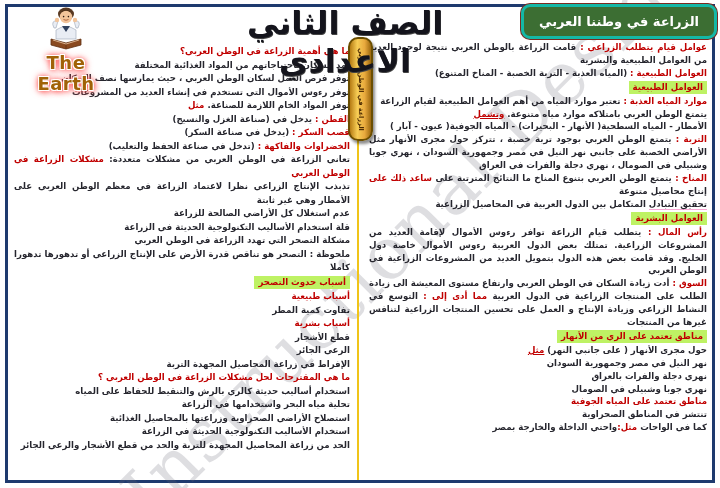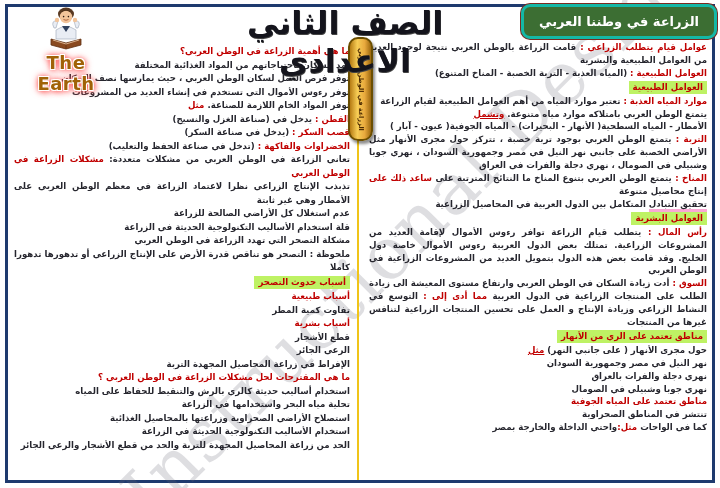--- a/index.html
+++ b/index.html
@@ -40,21 +40,21 @@
        color:#4a2800;white-space:nowrap;}
   
   .col{position:absolute;z-index:2;direction:rtl;text-align:justify;
        text-align-last:right;font-weight:bold;color:#26262e;}
   .col-right{top:41px;right:13px;width:338px;font-size:8.6px;line-height:12.9px;}
   .col-left{top:45px;left:14px;width:336px;font-size:8.6px;line-height:13.5px;}
   .line{margin:0;}
   .seg-b{color:#26262e;}
   .seg-r{color:#c00000;}
   .seg-ru{color:#c00000;text-decoration:underline;}
-  .seg-bu{color:#26262e;border-bottom:7px solid #f9a8d4;}
+  .seg-bu{color:#26262e;border-bottom:1px solid #f9a8d4;}
   .seg-hl{background:#bef264;color:#c00000;padding:0 4px;display:inline-block;
           margin:1px 0;}
 </style>
 </head>
 <body>
 
 <div class="page-border"></div>
 
 <div class="watermark">Instructional Design</div>
 

